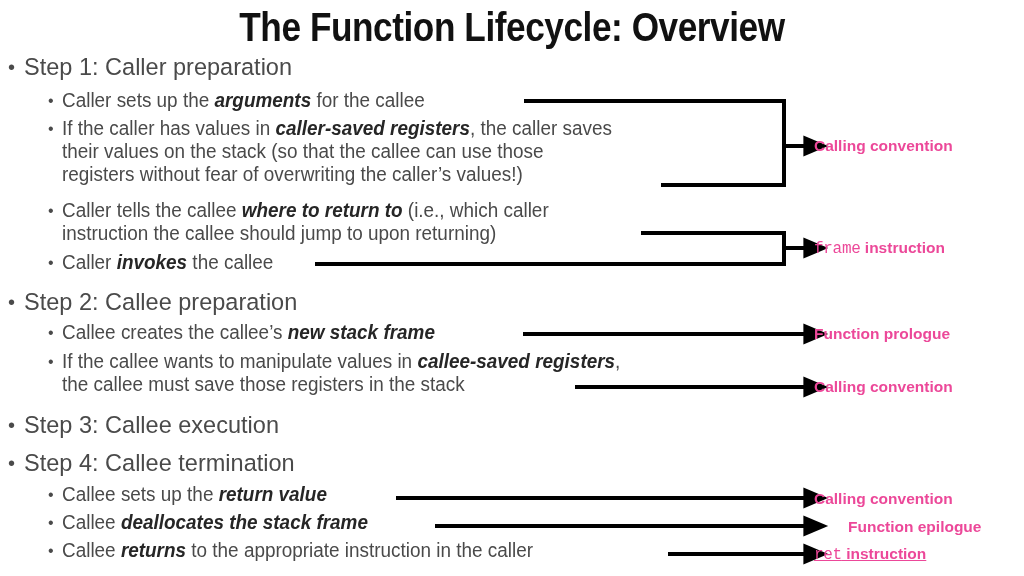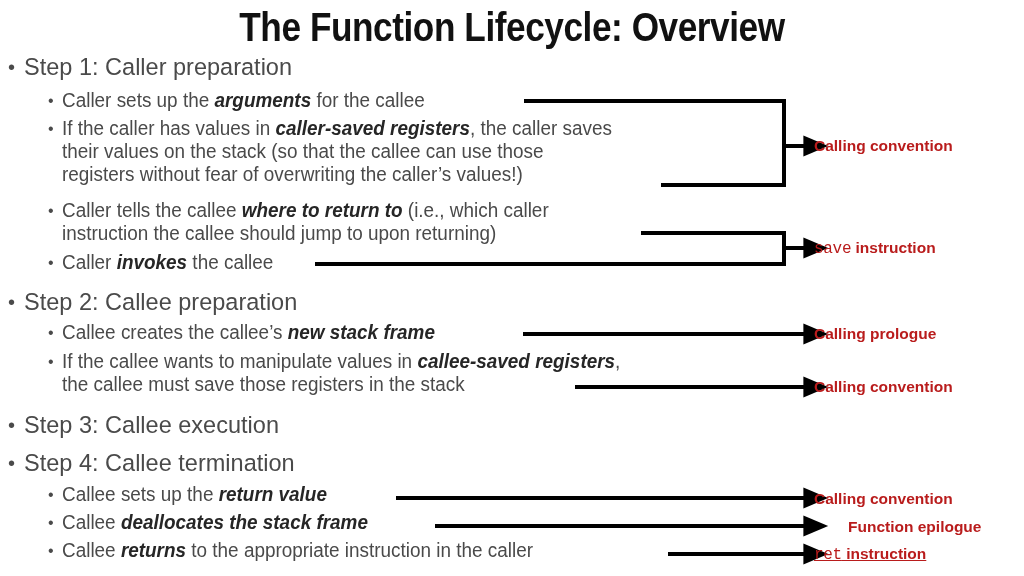--- a/index.html
+++ b/index.html
@@ -110,21 +110,21 @@
     pointer-events: none;
   }
 
   
   .rlabel {
     position: absolute;
     font-family: "Liberation Sans", sans-serif;
     font-weight: bold;
     font-size: 15.5px;
     line-height: 18px;
-    color: #b91c1c;
+    color: #ec4899;
     white-space: nowrap;
   }
   .rlabel .mono {
     font-family: "Liberation Mono", "DejaVu Sans Mono", monospace;
     font-weight: normal;
     font-size: 16px;
     letter-spacing: -0.3px;
   }
 </style>
 </head>
@@ -254,23 +254,23 @@
       <line x1="435" y1="526" x2="805" y2="526" stroke="#000000" stroke-width="4" marker-end="url(#ah)"></line>
     </g>
 
     <g>
       <line x1="668" y1="554" x2="805" y2="554" stroke="#000000" stroke-width="4" marker-end="url(#ah)"></line>
     </g>
   </svg>
 
   <div class="rlabel" style="left:814px; top:137px;">Calling convention</div>
 
-  <div class="rlabel" style="left:814px; top:239px;"><span class="mono">save</span><span> instruction</span></div>
-
-  <div class="rlabel" style="left:814px; top:325px;">Calling prologue</div>
+  <div class="rlabel" style="left:814px; top:239px;"><span class="mono">frame</span><span> instruction</span></div>
+
+  <div class="rlabel" style="left:814px; top:325px;">Function prologue</div>
 
   <div class="rlabel" style="left:814px; top:378px;">Calling convention</div>
 
   <div class="rlabel" style="left:814px; top:490px;">Calling convention</div>
 
   <div class="rlabel" style="left:814px; top:518px;margin-left:34px;">Function epilogue</div>
 
   <div class="rlabel" style="left:814px; top:545px;text-decoration:underline;"><span class="mono">ret</span><span> instruction</span></div>
 
 </div>

